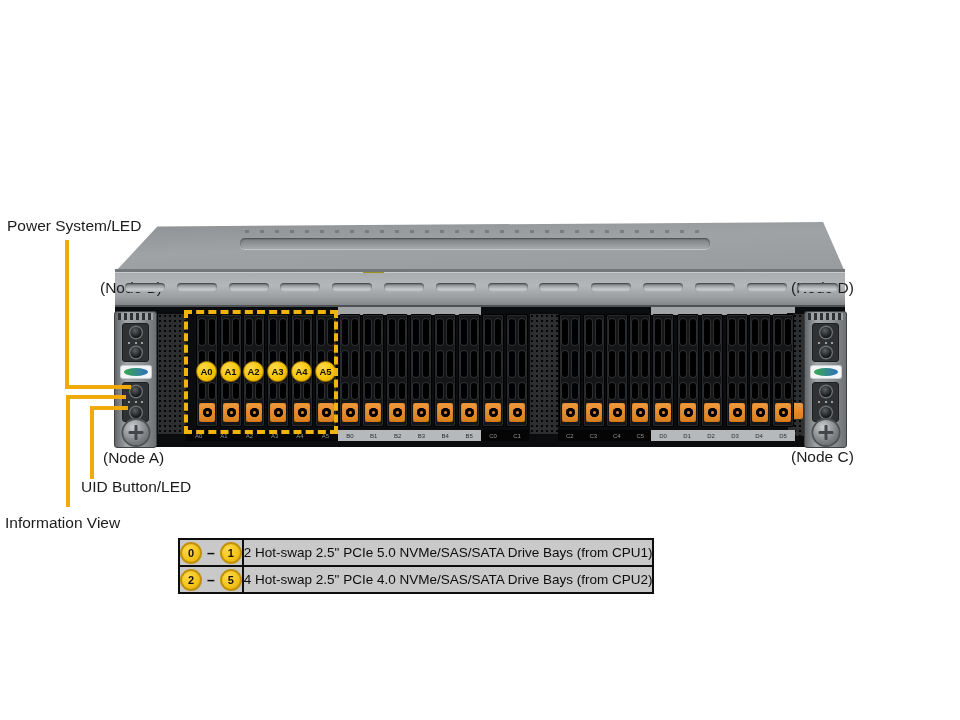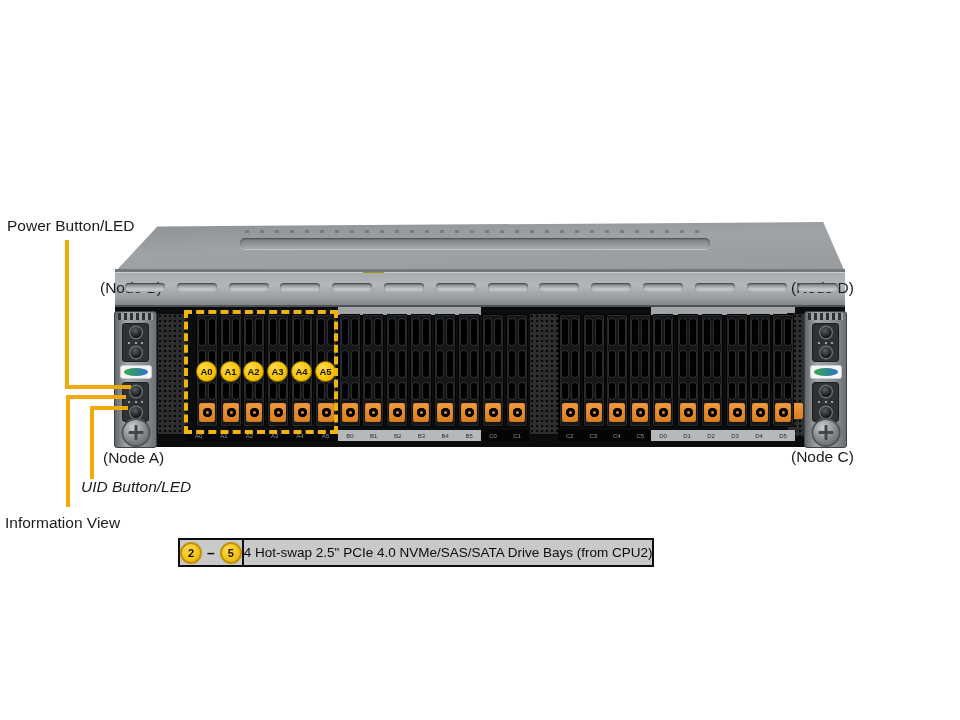--- a/index.html
+++ b/index.html
@@ -605,30 +605,36 @@
     <div class="thumbscrew"></div>
   </div>
 
   <div class="lead" style="left:65px;top:240px;width:4px;height:149px;"></div>
   <div class="lead" style="left:65px;top:385px;width:66px;height:4px;"></div>
   <div class="lead" style="left:66px;top:395px;width:60px;height:4px;"></div>
   <div class="lead" style="left:66px;top:395px;width:4px;height:112px;"></div>
   <div class="lead" style="left:90px;top:406px;width:38px;height:4px;"></div>
   <div class="lead" style="left:90px;top:406px;width:4px;height:73px;"></div>
 
-  <div class="callout" style="left:7px;top:217px;">Power Button/LED</div>
+  <div class="callout" style="left:7px;top:217px;">Power System/LED</div>
   <div class="callout" style="left:100px;top:279px;">(Node B)</div>
   <div class="callout" style="left:791px;top:279px;">(Node D)</div>
   <div class="callout" style="left:103px;top:449px;">(Node A)</div>
   <div class="callout" style="left:791px;top:448px;">(Node C)</div>
-  <div class="callout" style="left:81px;top:478px;font-style:italic;">UID Button/LED</div>
+  <div class="callout" style="left:81px;top:478px;">UID Button/LED</div>
   <div class="callout" style="left:5px;top:514px;">Information View</div>
 
   <table id="drive-table">
     <tbody>
+    <tr>
+      <td>
+        <span class="circ">0</span><span class="range-dash">–</span><span class="circ">1</span>
+      </td>
+      <td>2 Hot-swap 2.5" PCIe 5.0 NVMe/SAS/SATA Drive Bays (from CPU1)</td>
+    </tr>
     <tr>
       <td>
         <span class="circ">2</span><span class="range-dash">–</span><span class="circ">5</span>
       </td>
       <td>4 Hot-swap 2.5" PCIe 4.0 NVMe/SAS/SATA Drive Bays (from CPU2)</td>
     </tr>
   </tbody>
     </table>
 
 </div>

